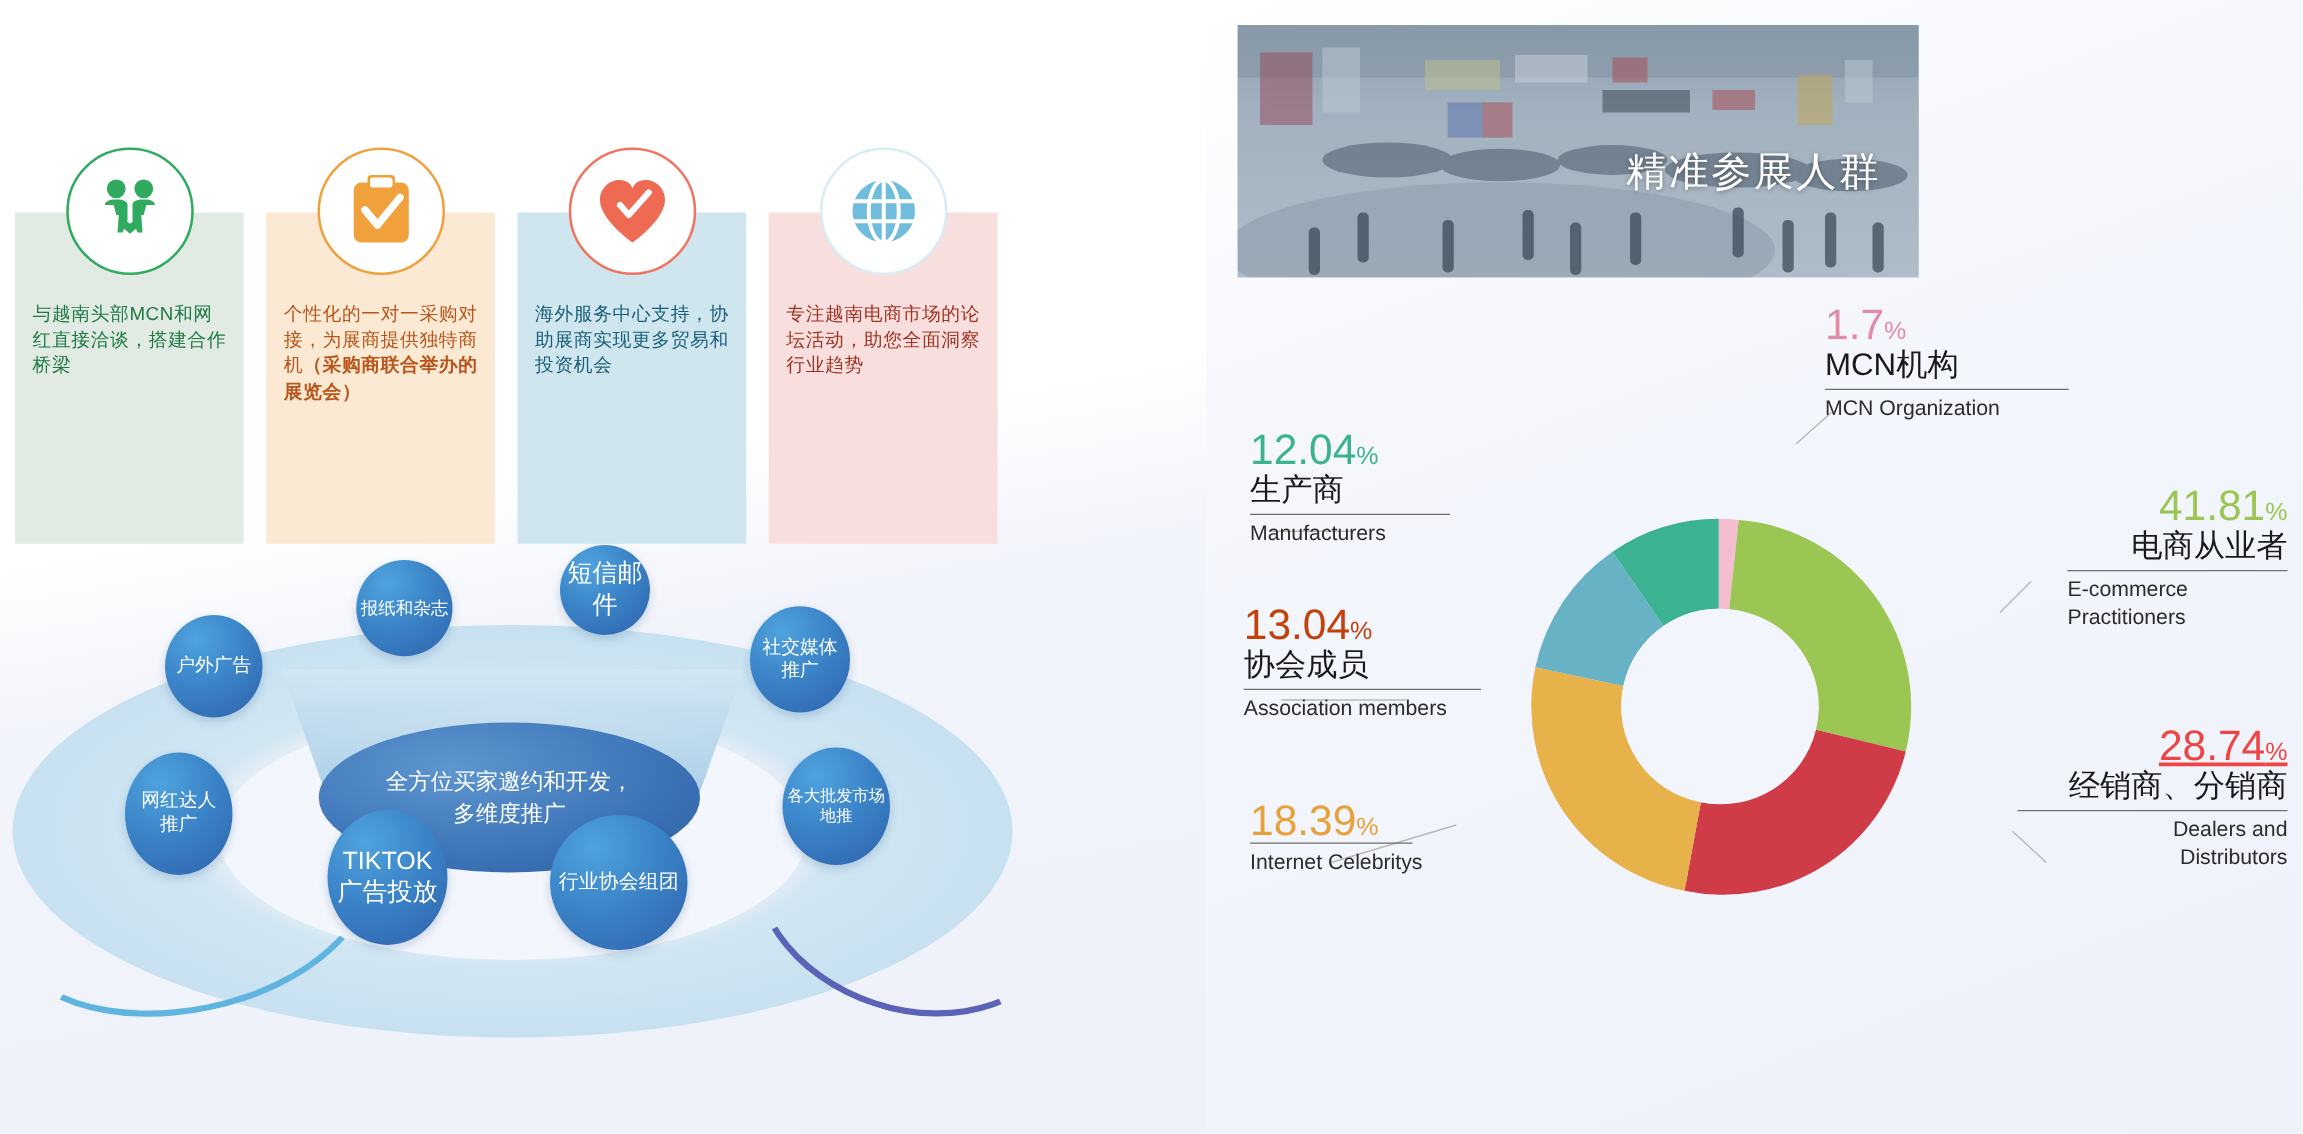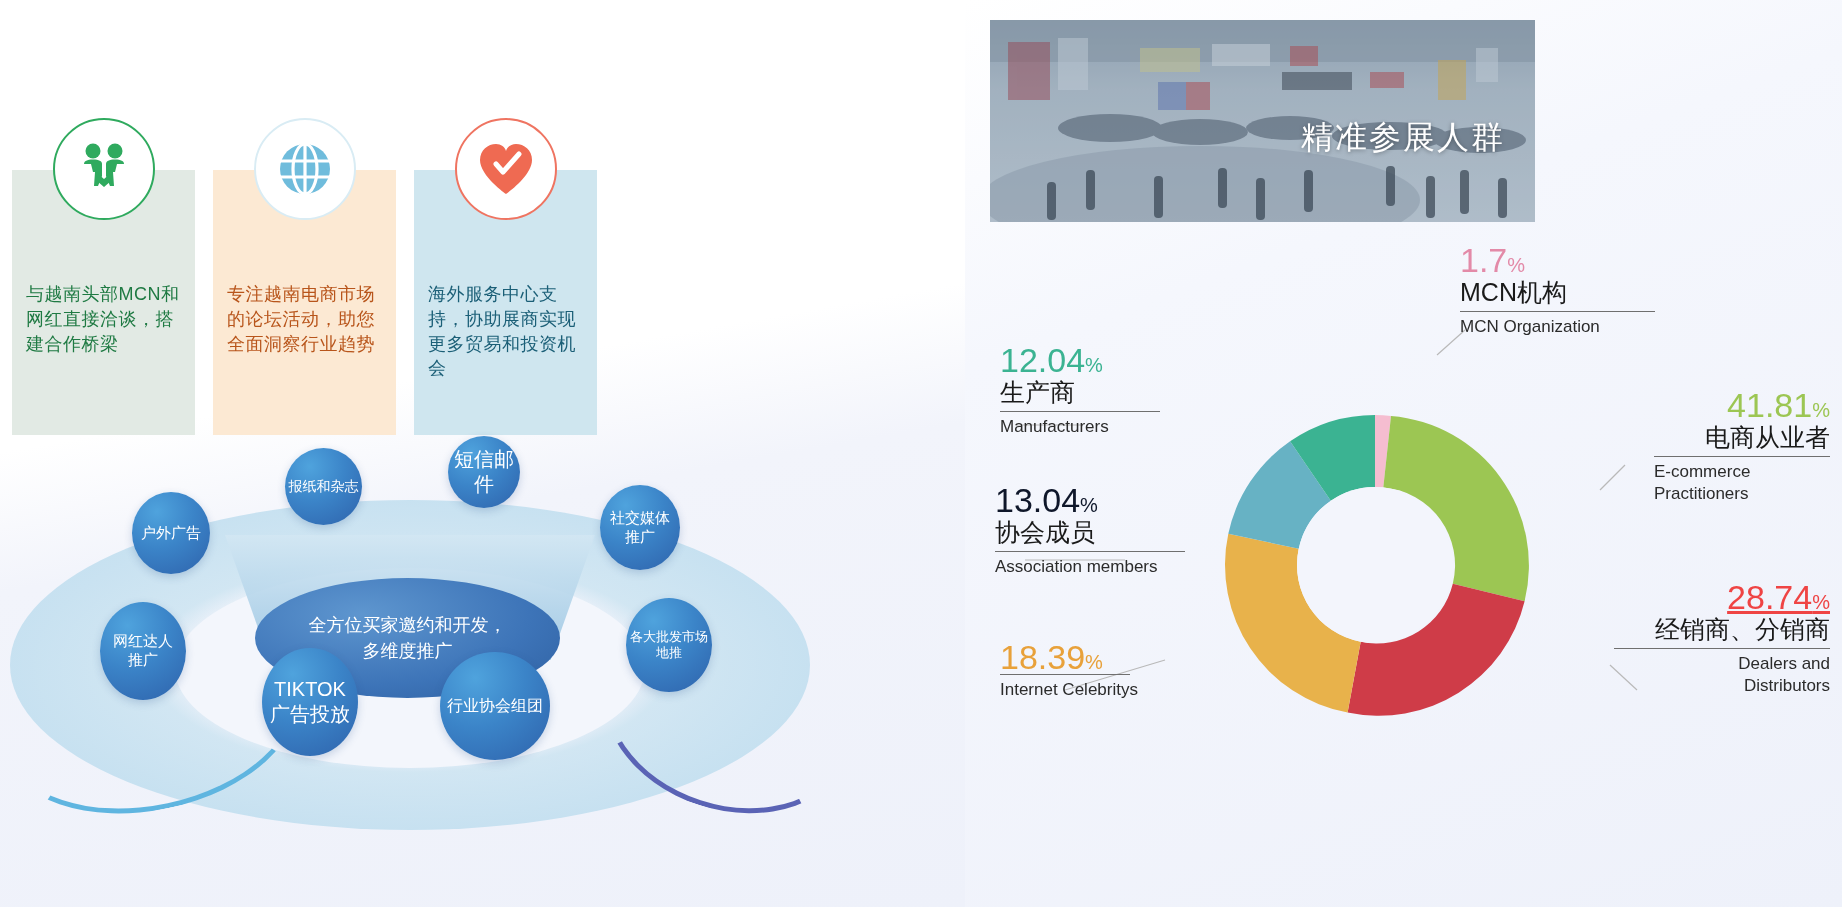--- a/index.html
+++ b/index.html
@@ -38,21 +38,21 @@
   .cards { position: absolute; left: 12px; top: 170px; width: 800px; height: 270px; }
   .card {
     position: absolute; top: 0; width: 183px; height: 265px;
     padding: 72px 14px 10px 14px;
   }
   .card:nth-child(1) { left: 0px;   background: #e2eae4; }
   .card:nth-child(2) { left: 201px; background: #fce9d3; }
   .card:nth-child(3) { left: 402px; background: #cfe6ef; }
   .card:nth-child(4) { left: 603px; background: #f8dfdd; }
   .card-text {
-    font-size: 18px; line-height: 1.38; letter-spacing: 0.5px; margin-top: 40px;
+    font-size: 15px; line-height: 1.38; letter-spacing: 0.5px;
   }
   .card:nth-child(1) .card-text { color: #1f7a43; }
   .card:nth-child(2) .card-text { color: #b8551b; }
   .card:nth-child(3) .card-text { color: #1b5f77; }
   .card:nth-child(4) .card-text { color: #9e3324; }
   .card-text b { font-weight: bold; }
 
   
   .card-icon {
     position: absolute; top: -52px; left: 50%; transform: translateX(-50%);
@@ -151,44 +151,55 @@
           <circle cx="18" cy="11" r="7.5" fill="#2faa5e"></circle>
           <circle cx="40" cy="11" r="7.5" fill="#2faa5e"></circle>
           <path d="M9 24c0-3 3-4.5 9-4.5s9 1.5 9 4.5v12l-4 10h-4l1-14-2 0-2-8z" fill="#2faa5e"></path>
           <path d="M49 24c0-3-3-4.5-9-4.5s-9 1.5-9 4.5v12l4 10h4l-1-14 2 0 2-8z" fill="#2faa5e"></path>
           <path d="M22 33l7 6 7-6v8l-7 6-7-6z" fill="#2faa5e"></path>
         </svg>
       </div>
       <div class="card-text"><span>与越南头部MCN和网红直接洽谈，搭建合作桥梁</span></div>
     </div>
 
+    <div class="card">
+      <div class="card-icon ic2">
+        <svg width="56" height="58" viewBox="0 0 56 58">
+          <rect x="6" y="6" width="44" height="48" rx="6" fill="#f0a13c"></rect>
+          <rect x="17" y="0" width="22" height="12" rx="3" fill="#f0a13c"></rect>
+          <rect x="19" y="2" width="18" height="8" rx="2.5" fill="#ffffff"></rect>
+          <path d="M15 28 L25 40 L43 18" stroke="#ffffff" stroke-width="6" fill="none" stroke-linecap="round" stroke-linejoin="round"></path>
+        </svg>
+      </div>
+      <div class="card-text"><span>个性化的一对一采购对接，为展商提供独特商机</span><b>（采购商联合举办的展览会）</b></div>
+    </div>
+
+    <div class="card">
+      <div class="card-icon ic4">
+        <svg width="58" height="54" viewBox="0 0 58 54">
+          <path d="M29 52 C29 52 3 34 3 18 C3 8 11 2 19 2 C24 2 28 5 29 9 C30 5 34 2 39 2 C47 2 55 8 55 18 C55 34 29 52 29 52 Z" fill="#ef6a52"></path>
+          <path d="M19 22 L26 30 L42 12" stroke="#ffffff" stroke-width="5" fill="none" stroke-linecap="round" stroke-linejoin="round"></path>
+        </svg>
+      </div>
+      <div class="card-text"><span>海外服务中心支持，协助展商实现更多贸易和投资机会</span></div>
+    </div>
 
     <div class="card">
       <div class="card-icon ic3">
         <svg width="56" height="56" viewBox="0 0 56 56">
           <circle cx="28" cy="28" r="25" fill="#6fbcdc"></circle>
           <g stroke="#ffffff" stroke-width="3.2" fill="none">
             <line x1="3" y1="20" x2="53" y2="20"></line>
             <line x1="3" y1="36" x2="53" y2="36"></line>
             <line x1="28" y1="3" x2="28" y2="53"></line>
             <ellipse cx="28" cy="28" rx="12" ry="25"></ellipse>
           </g>
         </svg>
       </div>
       <div class="card-text"><span>专注越南电商市场的论坛活动，助您全面洞察行业趋势</span></div>
-    </div>
-
-    <div class="card">
-      <div class="card-icon ic4">
-        <svg width="58" height="54" viewBox="0 0 58 54">
-          <path d="M29 52 C29 52 3 34 3 18 C3 8 11 2 19 2 C24 2 28 5 29 9 C30 5 34 2 39 2 C47 2 55 8 55 18 C55 34 29 52 29 52 Z" fill="#ef6a52"></path>
-          <path d="M19 22 L26 30 L42 12" stroke="#ffffff" stroke-width="5" fill="none" stroke-linecap="round" stroke-linejoin="round"></path>
-        </svg>
-      </div>
-      <div class="card-text"><span>海外服务中心支持，协助展商实现更多贸易和投资机会</span></div>
     </div>
   </div>
 
   <div class="bubbles">
     <div class="disc-outer"></div>
     <div class="disc-inner"></div>
     <div class="arc1"></div>
     <div class="arc2"></div>
 
     <div class="funnel"></div>
@@ -321,21 +332,21 @@
 Distributors</div>
   </div>
 
   <div class="dlabel" style="left:1000px; top:640px; width:270px;">
     <div class="pct" style="color:#e8a13a;"><span>18.39</span><span class="sym">%</span></div>
     <div class="rule" style="width:130px;"></div>
     <div class="en">Internet Celebritys</div>
   </div>
 
   <div class="dlabel" style="left:995px; top:483px; width:280px;">
-    <div class="pct" style="color:#0f172a;"><span>13.04</span><span class="sym">%</span></div>
+    <div class="pct" style="color:#c2410c;"><span>13.04</span><span class="sym">%</span></div>
     <div class="cn">协会成员</div>
     <div class="rule" style="width:190px;"></div>
     <div class="en">Association members</div>
   </div>
 
   <div class="dlabel" style="left:1000px; top:343px; width:250px;">
     <div class="pct" style="color:#3bb392;"><span>12.04</span><span class="sym">%</span></div>
     <div class="cn">生产商</div>
     <div class="rule" style="width:160px;"></div>
     <div class="en">Manufacturers</div>

